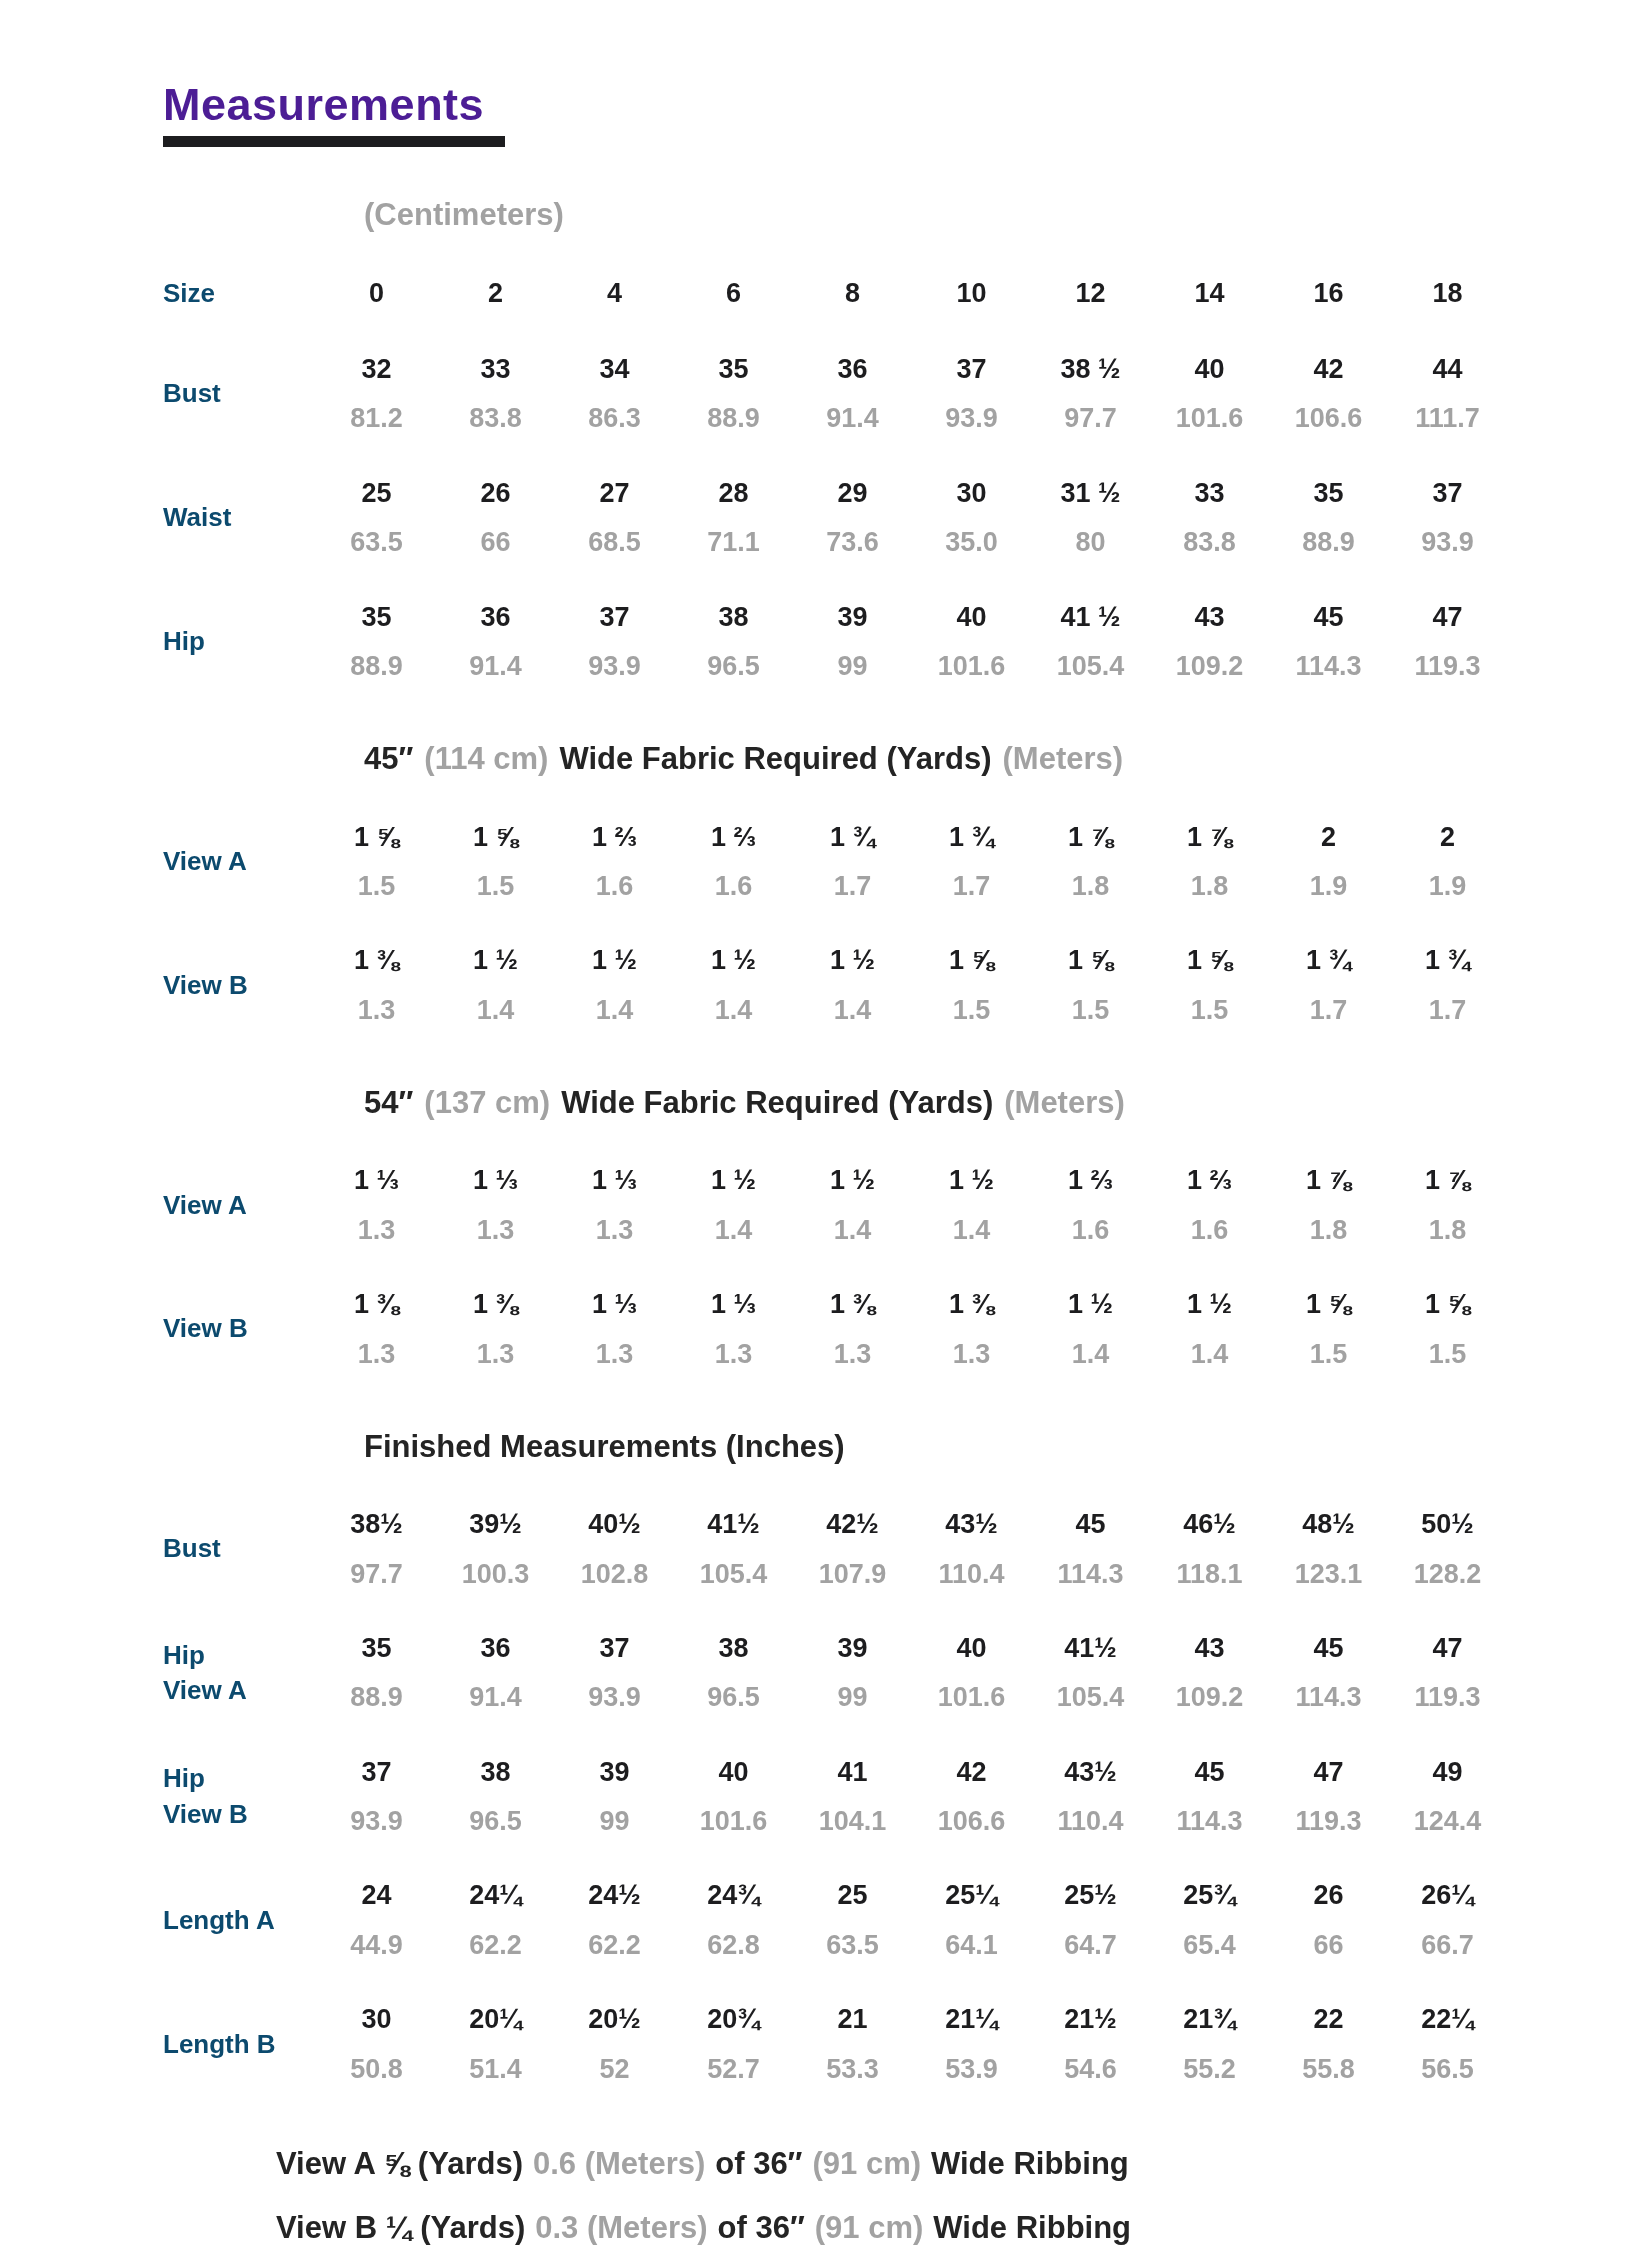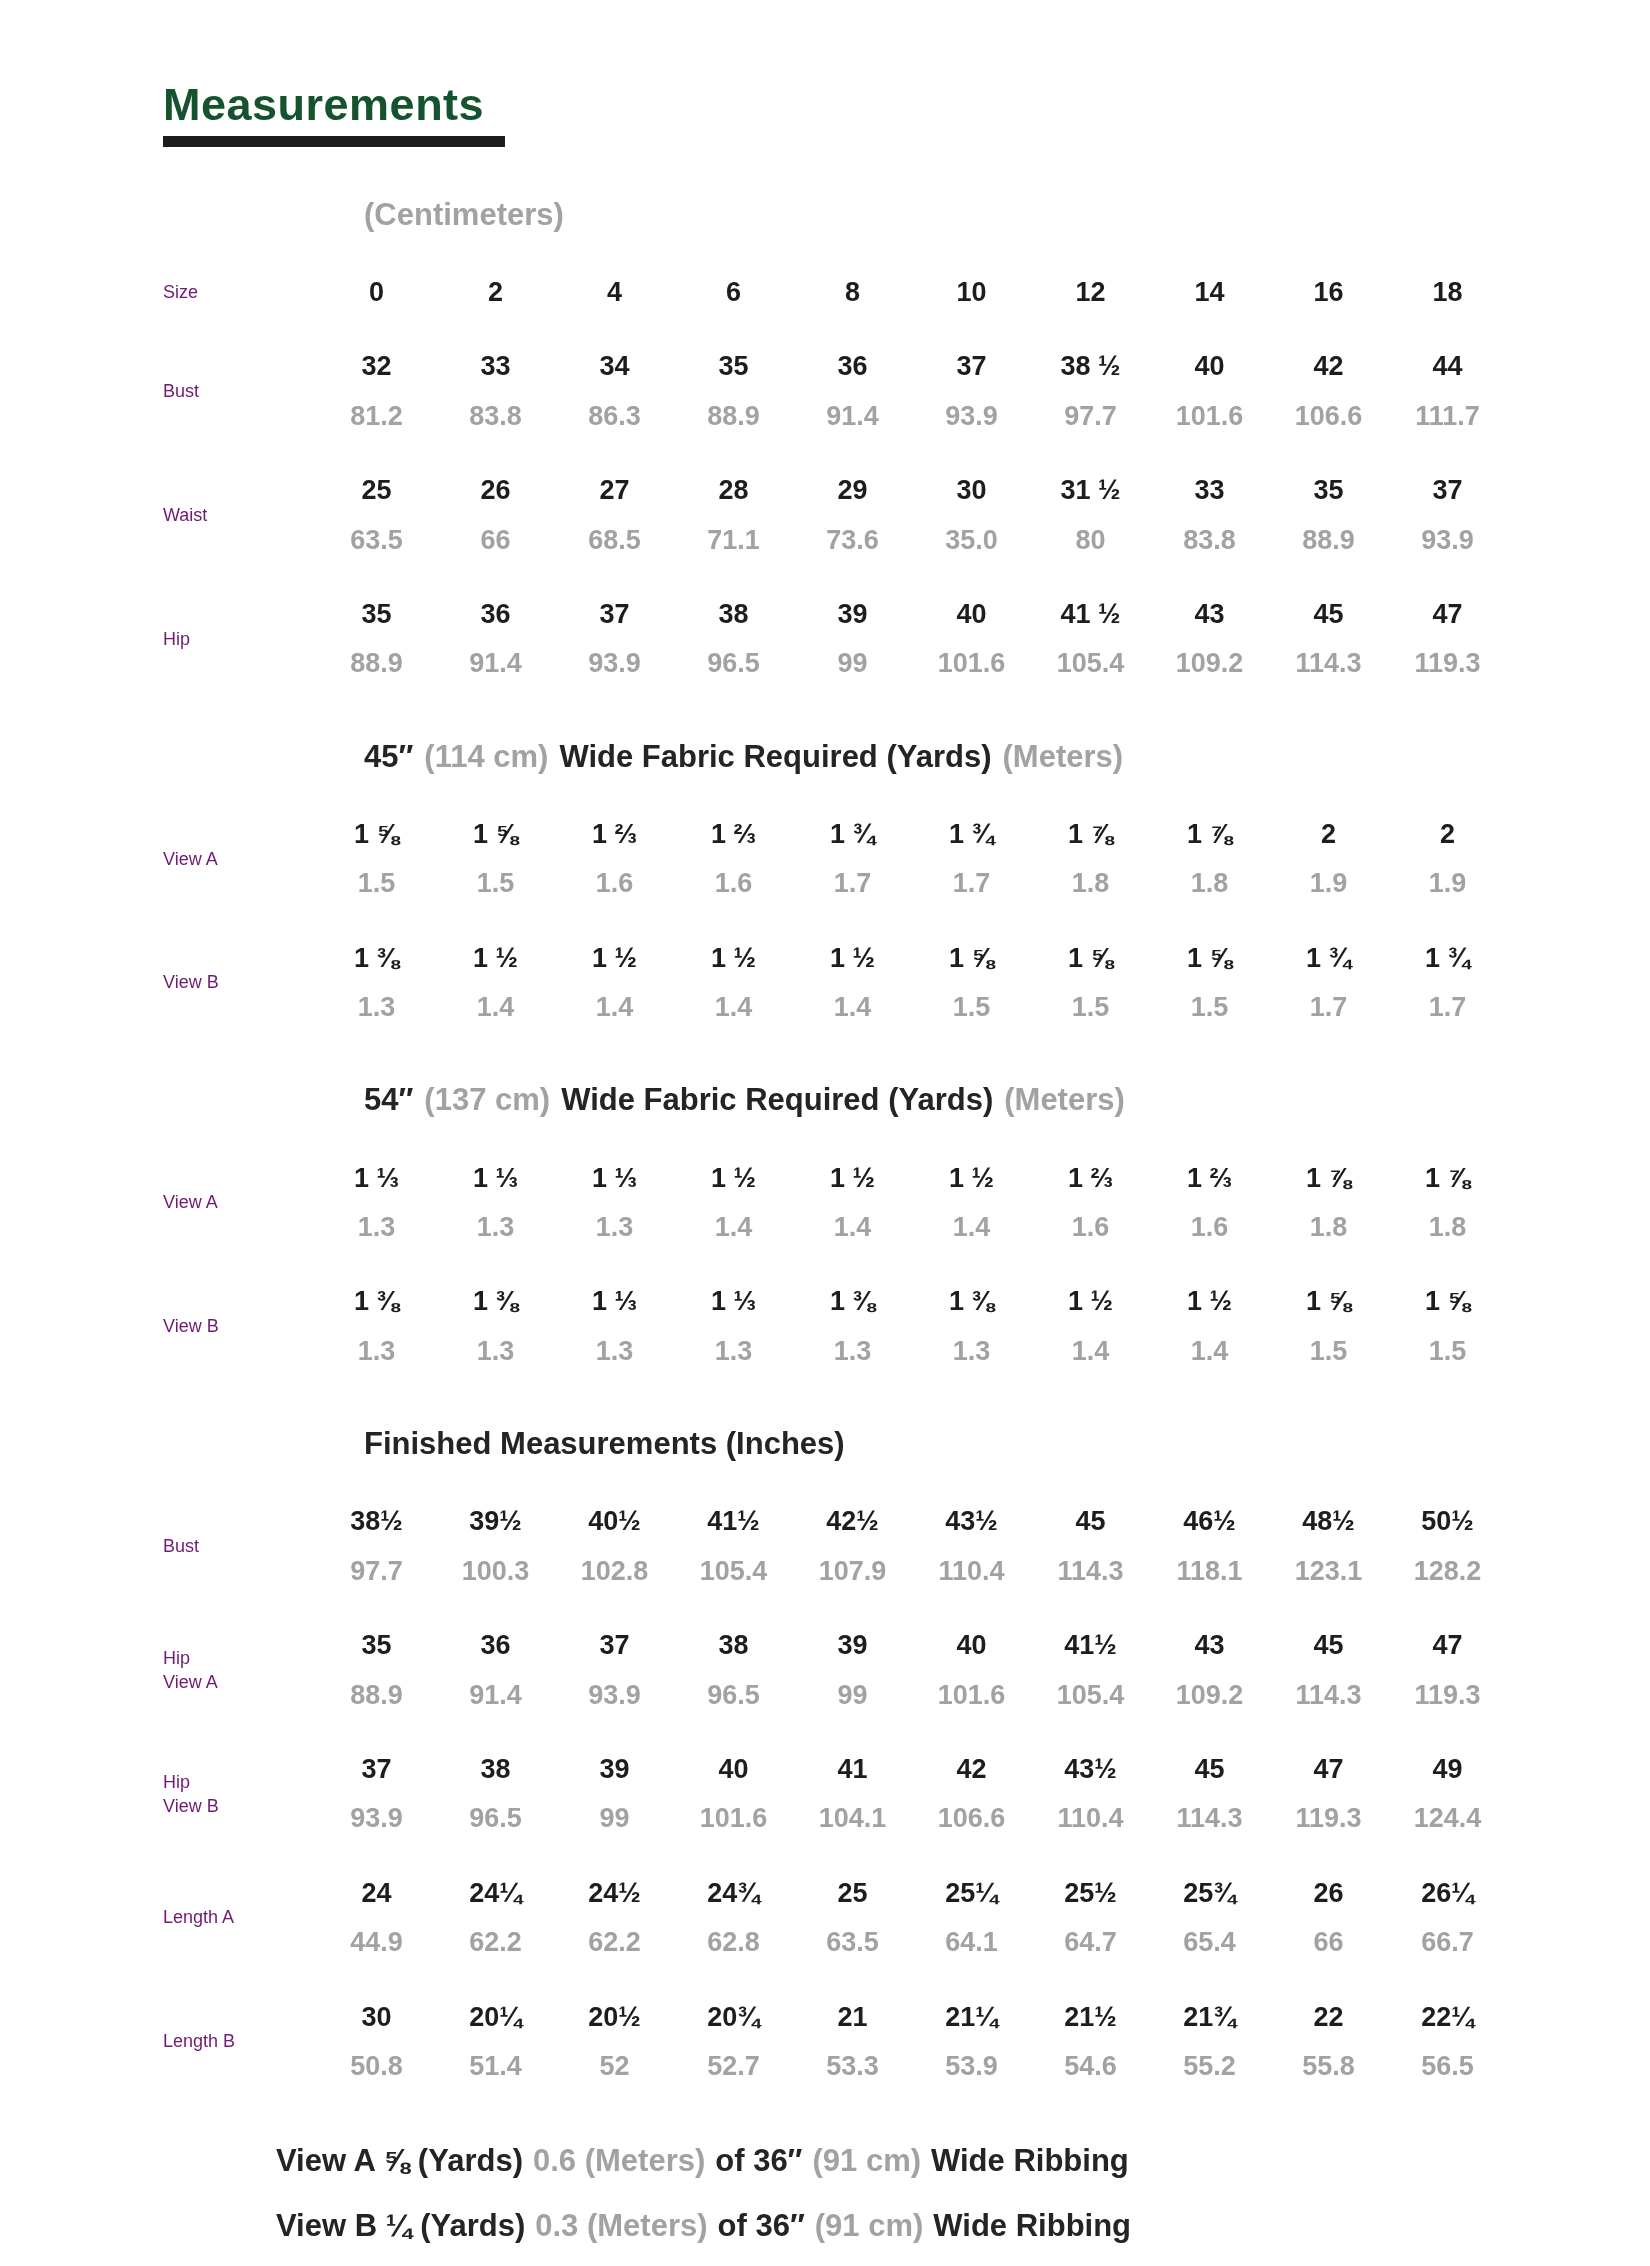--- a/index.html
+++ b/index.html
@@ -13,21 +13,21 @@
     font-family: "Liberation Sans", "DejaVu Sans", sans-serif;
     color: #1d1d1f;
     overflow: hidden;
   }
   .title {
     margin: 0;
     font-size: 45px;
     line-height: 1.1;
     font-weight: 700;
     letter-spacing: 0.5px;
-    color: #14532d;
+    color: #4c1d95;
   }
   .title-underline {
     width: 342px;
     height: 11px;
     background: #1d1d1f;
     margin-top: 6.3px;
   }
   .section-header {
     display: flex;
     gap: 11px;
@@ -44,24 +44,24 @@
   .seg.muted { color: #a2a2a2; }
   .m-row {
     display: flex;
     align-items: center;
     margin-top: 42px;
   }
   .section-header + .m-row { margin-top: 43px; }
   .row-label {
     width: 154px;
     flex: 0 0 154px;
-    font-size: 18px;
-    font-weight: 400;
+    font-size: 26px;
+    font-weight: 700;
     line-height: 1.35;
-    color: #701a75;
+    color: #0c4a6e;
   }
   .row-data { flex: 0 0 auto; }
   .val-line {
     display: grid;
     grid-template-columns: repeat(10, 119px);
   }
   .val-line + .val-line { margin-top: 17px; }
   .cell {
     text-align: center;
     font-size: 27px;

